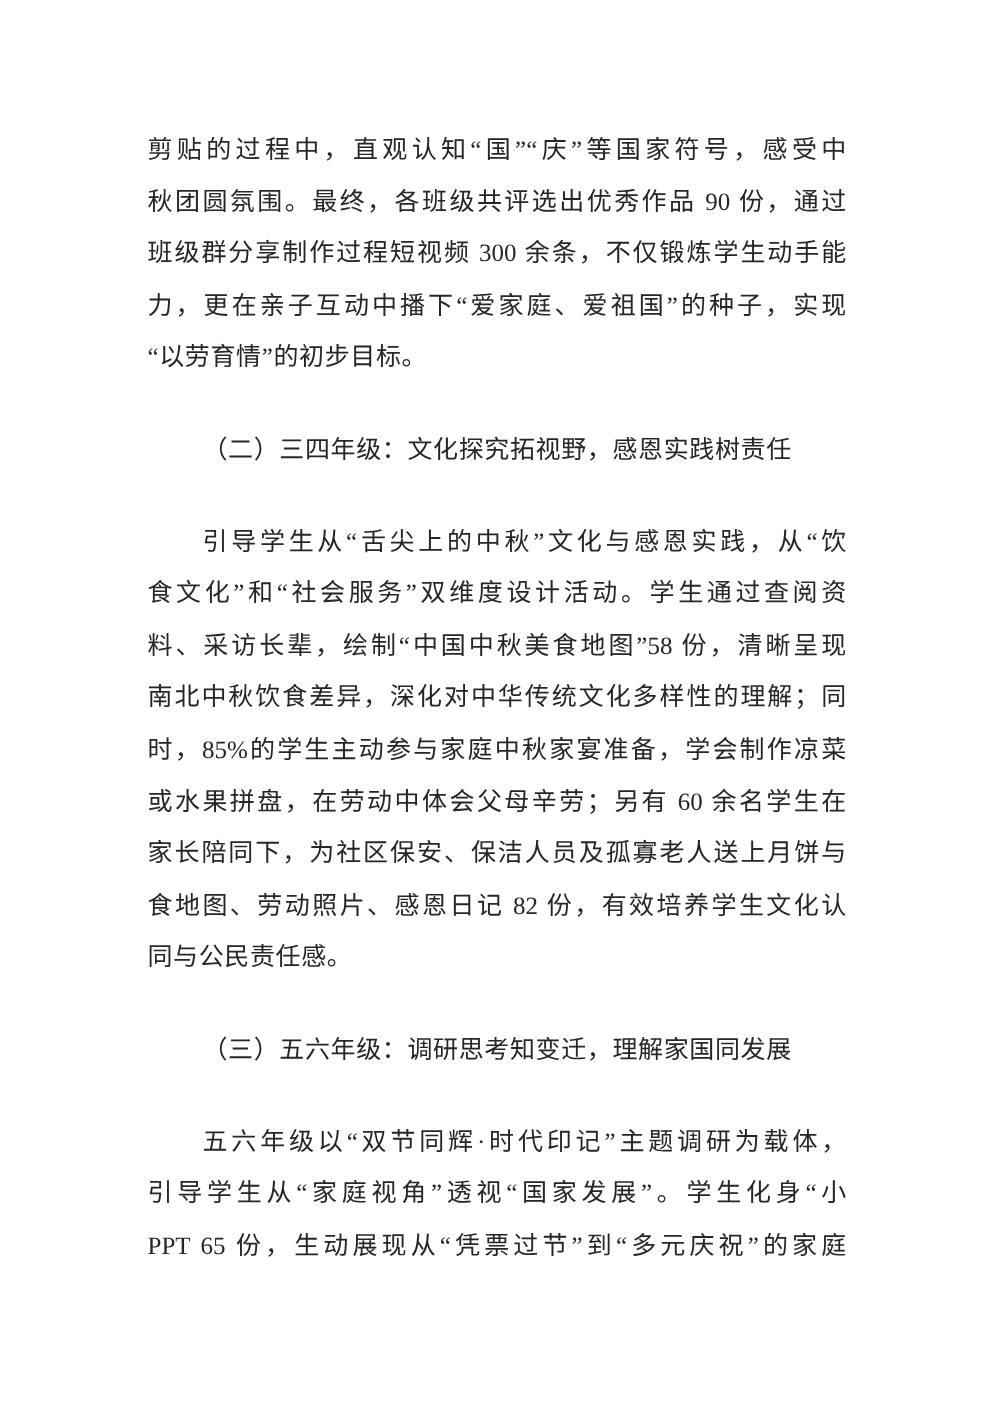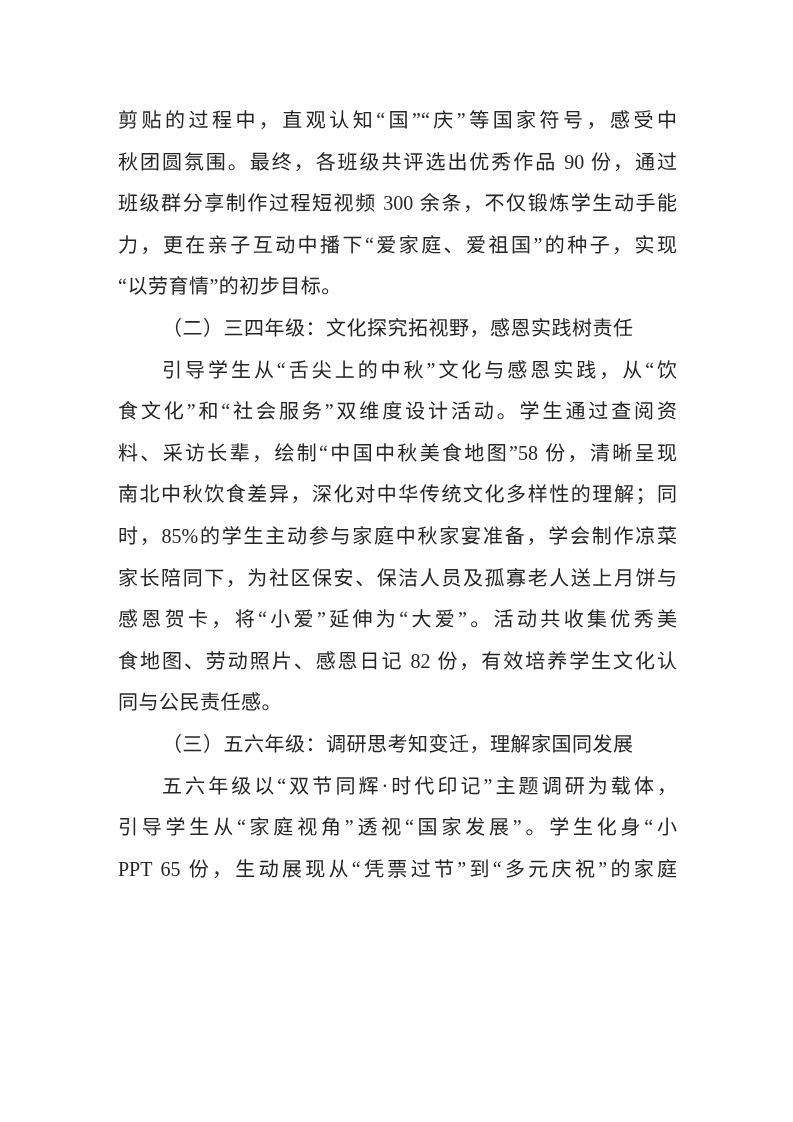--- a/index.html
+++ b/index.html
@@ -32,20 +32,21 @@
     text-align-last: left;
   }
   .line.full {
     white-space: normal;
     text-align: justify;
     text-align-last: justify;
     letter-spacing: 0;
   }
   .line.indent {
     text-indent: 44px;
+    margin-top: 32px;
   }
   .line.heading {
     font-weight: normal;
   }
 </style>
 </head>
 <body>
 
 <div class="page">
   <div class="content">
@@ -53,22 +54,22 @@
       <div class="line full">秋团圆氛围。最终，各班级共评选出优秀作品 90 份，通过</div>
       <div class="line full">班级群分享制作过程短视频 300 余条，不仅锻炼学生动手能</div>
       <div class="line full">力，更在亲子互动中播下“爱家庭、爱祖国”的种子，实现</div>
       <div class="line">“以劳育情”的初步目标。</div>
       <div class="line heading indent">（二）三四年级：文化探究拓视野，感恩实践树责任</div>
       <div class="line indent full">引导学生从“舌尖上的中秋”文化与感恩实践，从“饮</div>
       <div class="line full">食文化”和“社会服务”双维度设计活动。学生通过查阅资</div>
       <div class="line full">料、采访长辈，绘制“中国中秋美食地图”58 份，清晰呈现</div>
       <div class="line full">南北中秋饮食差异，深化对中华传统文化多样性的理解；同</div>
       <div class="line full">时，85%的学生主动参与家庭中秋家宴准备，学会制作凉菜</div>
+      <div class="line full">或水果拼盘，在劳动中体会父母辛劳；另有 60 余名学生在</div>
       <div class="line full">家长陪同下，为社区保安、保洁人员及孤寡老人送上月饼与</div>
-      <div class="line full">感恩贺卡，将“小爱”延伸为“大爱”。活动共收集优秀美</div>
       <div class="line full">食地图、劳动照片、感恩日记 82 份，有效培养学生文化认</div>
       <div class="line">同与公民责任感。</div>
       <div class="line heading indent">（三）五六年级：调研思考知变迁，理解家国同发展</div>
       <div class="line indent full">五六年级以“双节同辉·时代印记”主题调研为载体，</div>
       <div class="line full">引导学生从“家庭视角”透视“国家发展”。学生化身“小</div>
       <div class="line full">PPT 65 份，生动展现从“凭票过节”到“多元庆祝”的家庭</div>
     </div>
 </div>
 
 </body></html>

